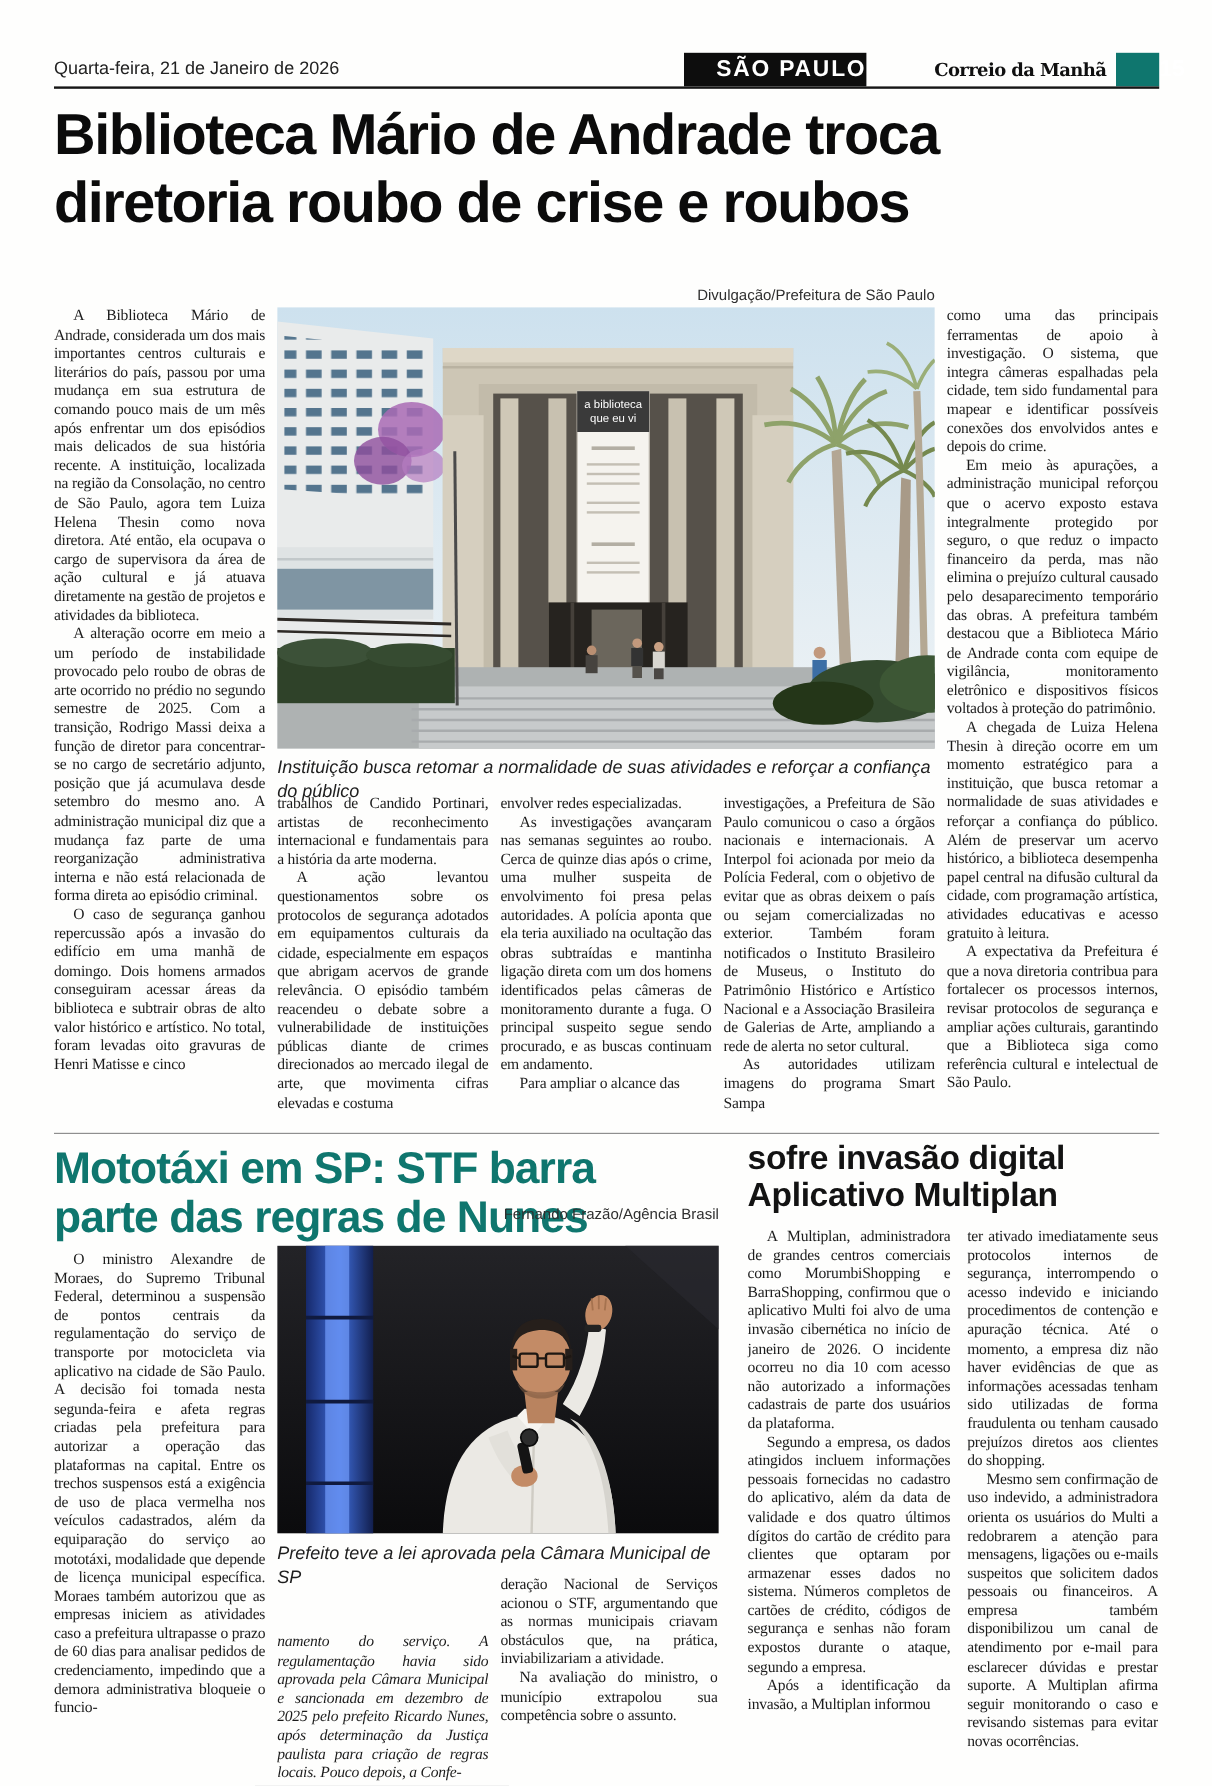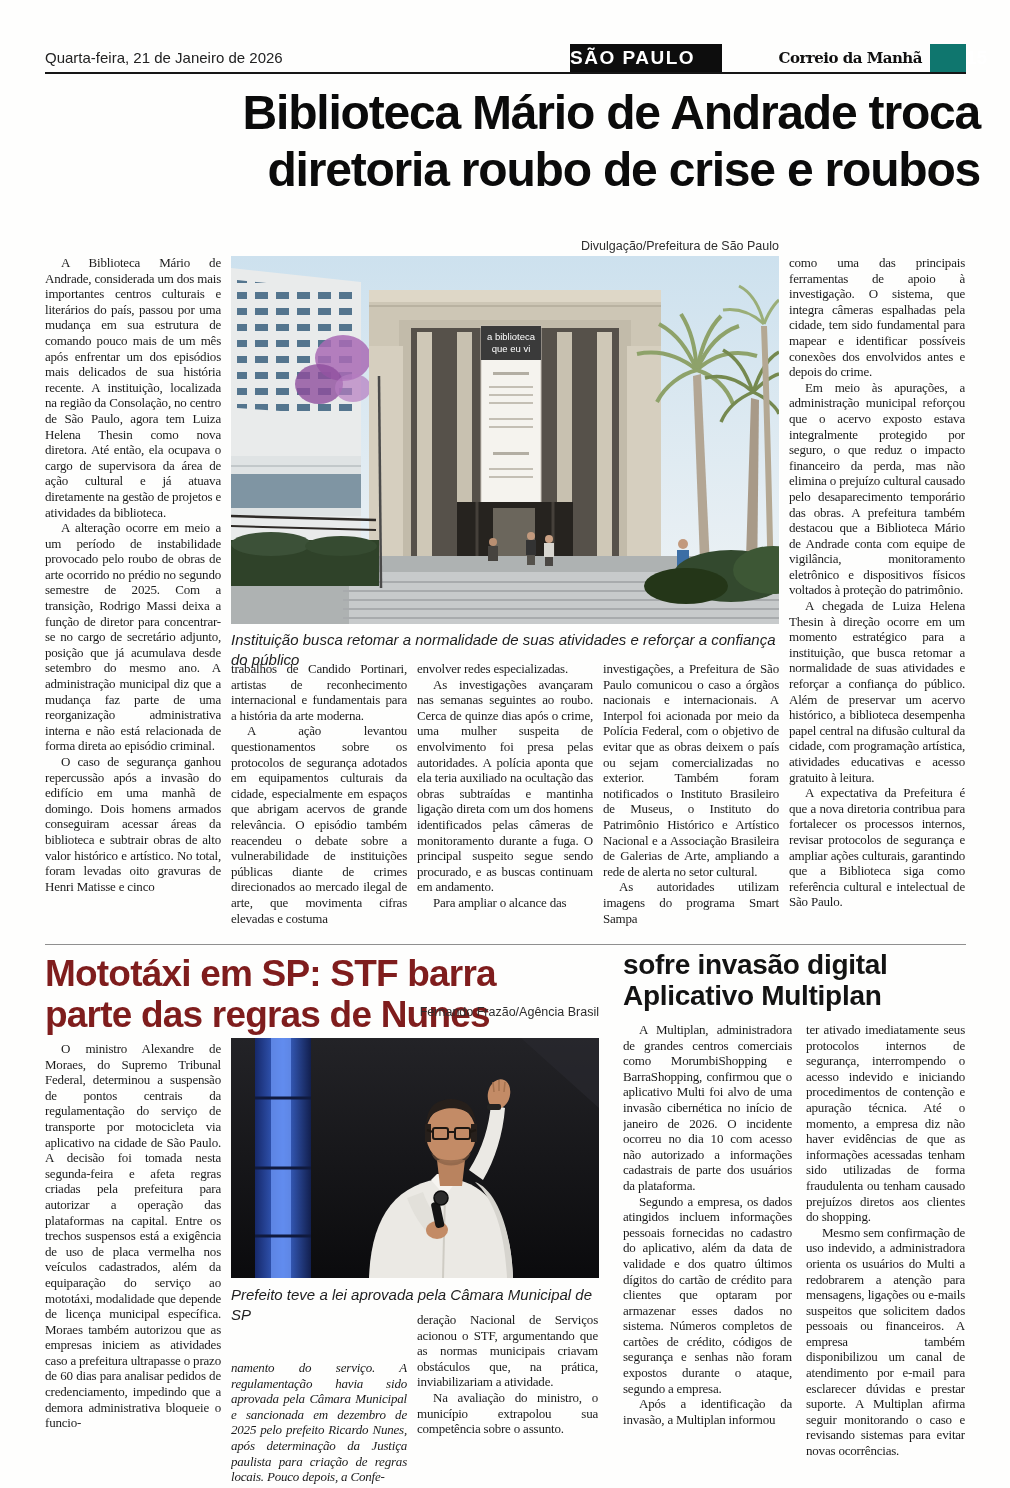--- a/index.html
+++ b/index.html
@@ -4,34 +4,34 @@
 <style>
   * { margin:0; padding:0; box-sizing:border-box; }
   html,body { background:#e9e9e9; }
   .page { position:relative; width:1010px; height:1488px; margin:0 auto; background:#fefefdff;
           font-family:"Liberation Serif", serif; color:#1b1b1b; overflow:hidden; }
   .abs { position:absolute; }
 
   
   .date { left:45px; top:48px; font:400 15px/20px "Liberation Sans", sans-serif; color:#222; }
   .section-box { left:570px; top:44px; width:152px; height:28px; background:#0d0d0d; color:#fff;
-                 font:700 19px/28px "Liberation Sans", sans-serif; text-align:left; letter-spacing:1.5px; }
+                 font:700 19px/28px "Liberation Sans", sans-serif; text-align:right; letter-spacing:1.5px; }
   .masthead { top:44px; right:88px; font-family:"DejaVu Serif", serif; font-weight:700;
               font-size:15px; line-height:28px; letter-spacing:-0.5px; color:#101010; white-space:nowrap; }
   .page-box { top:44px; right:44px; width:36px; height:28px; background:#0f766e; color:#fff;
               font:700 19px/28px "Liberation Sans", sans-serif; text-align:center;padding-left:36px; }
   .header-rule { left:45px; top:72px; width:921px; height:2px; background:#161616; }
 
   
   .h1 { left:45px; top:84px; width:935px; font-family:"Liberation Sans", sans-serif; font-weight:700;
-        font-size:48px; line-height:57px; letter-spacing:-1.2px; color:#0b0b0b;text-align:right; }
+        font-size:48px; line-height:57px; letter-spacing:-1.2px; color:#0b0b0b; }
   .h1 div, .h2 div, .h3 div { white-space:nowrap; }
   .subhead { left:45px; top:203px; width:935px; font:400 23px/30px "Liberation Sans", sans-serif; color:#1d1d1d; }
   .h2 { left:45px; top:953px; width:575px; font-family:"Liberation Sans", sans-serif; font-weight:700;
-        font-size:37px; line-height:41px; letter-spacing:-0.8px; color:#7f1d1d; }
+        font-size:37px; line-height:41px; letter-spacing:-0.8px; color:#0f766e; }
   .h3 { left:623px; top:949px; width:350px; font-family:"Liberation Sans", sans-serif; font-weight:600;
         font-size:28px; line-height:31px; letter-spacing:-0.3px; color:#131313; }
 
   
   .col { font-size:13px; line-height:15.6px; letter-spacing:-0.2px; text-align:justify; overflow:hidden; }
   .col p { margin:0; }
   .col p.indent { text-indent:16px; }
   .a1c1 { left:45px;  top:255px;  width:176px; height:686px; }
   .a1c2 { left:231px; top:661px;  width:176px; height:280px; }
   .a1c3 { left:417px; top:661px;  width:176px; height:280px; }

